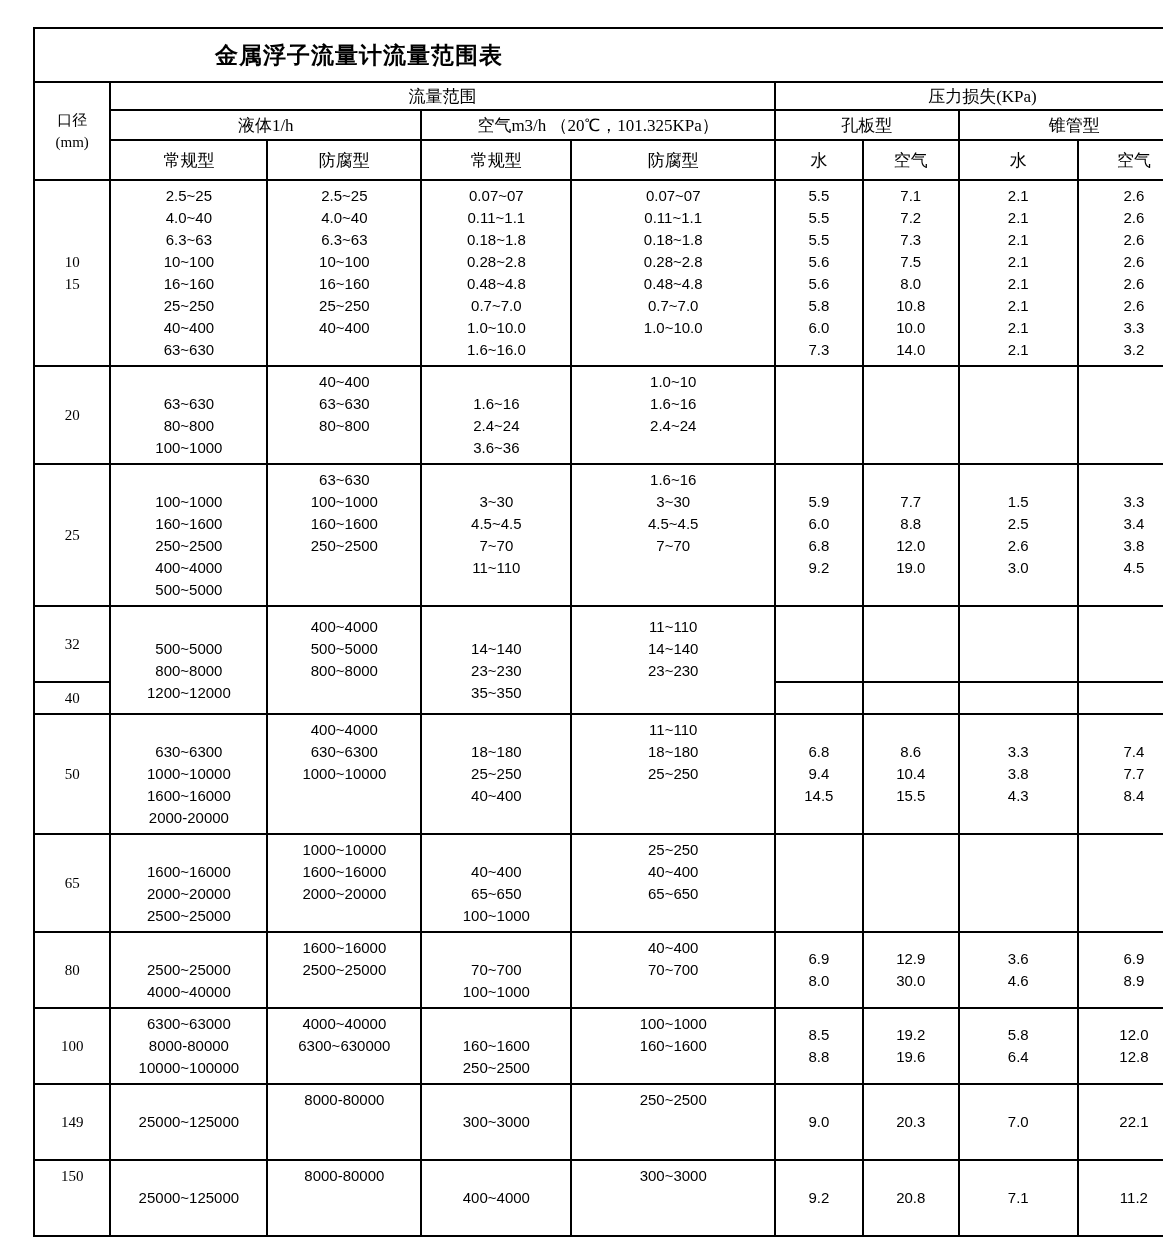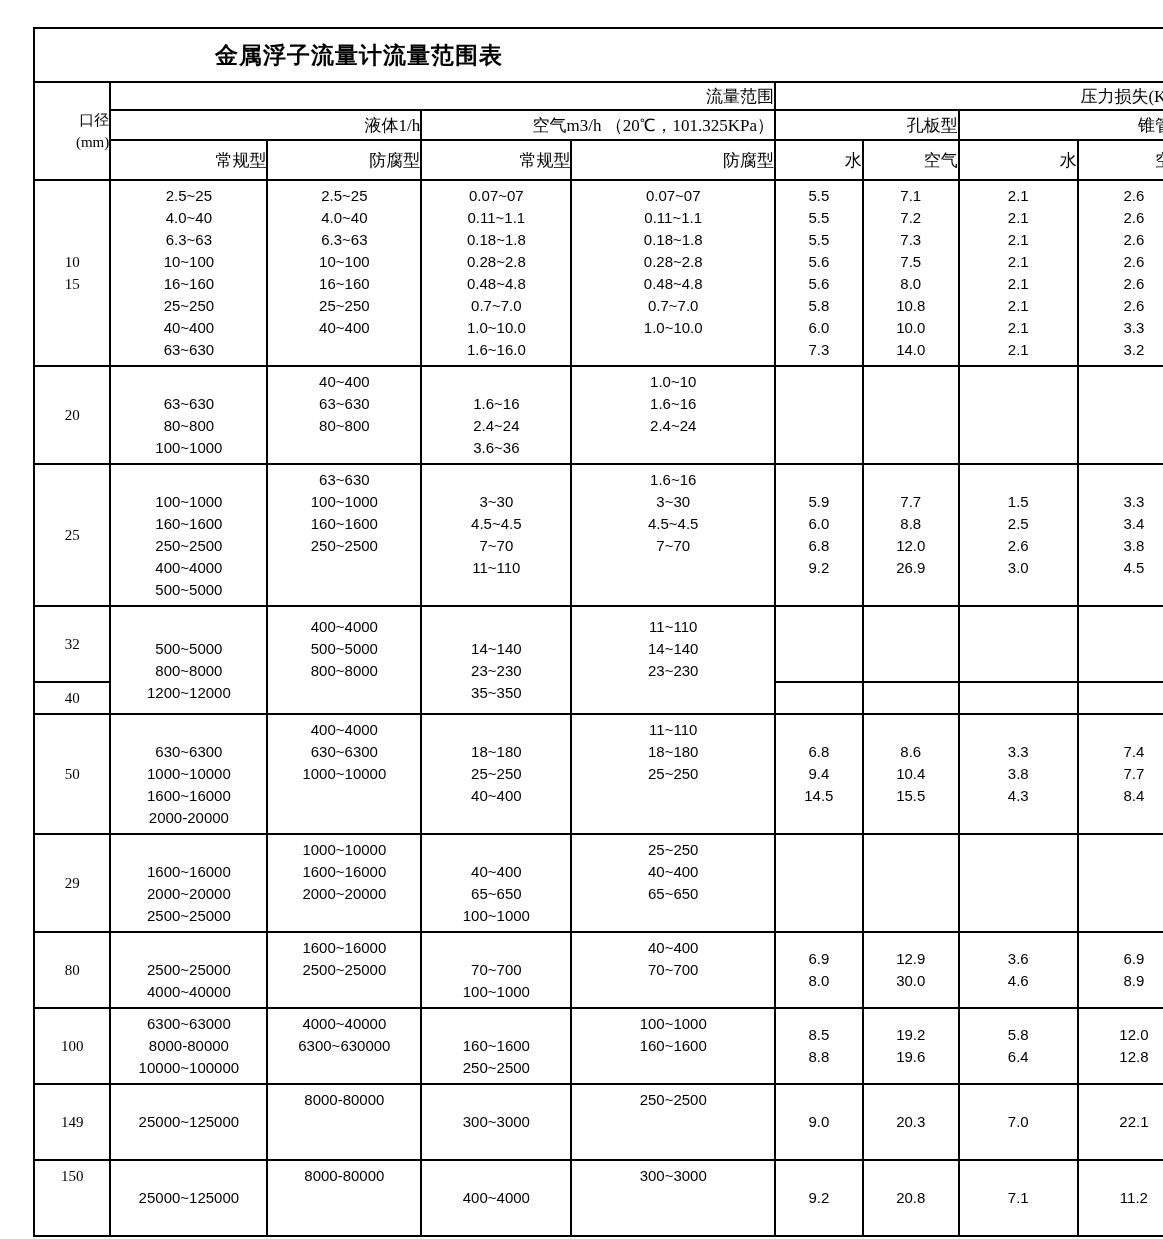--- a/index.html
+++ b/index.html
@@ -3,21 +3,21 @@
 <meta charset="utf-8">
 <style>
   html,body { margin:0; padding:0; background:#fff; }
   body { width:1163px; height:1239px; position:relative;
          font-family:"Liberation Serif", serif; color:#000; }
   .sheet { position:absolute; left:33px; top:27px; width:1158px; }
   table { border-collapse:collapse; width:100%; table-layout:fixed; }
   td { border:2px solid #000; vertical-align:middle; padding:0; overflow:hidden; }
   .title-cell { height:52px; font-size:23px; font-weight:bold;
                 text-align:left; padding-left:180px; letter-spacing:1px; }
-  .hdr { text-align:right; font-size:17px; }
+  .hdr { text-align:center; font-size:17px; }
   .hA td { height:26px; }
   .hB td { height:28px; }
   .hC td { height:38px; }
   .dn { text-align:center; font-size:15px; font-family:"Liberation Serif", serif;
         padding:0 1px; }
   .data { text-align:center; font-family:"Liberation Sans", sans-serif;
           padding:4px 1px; }
   .ln { line-height:22px; min-height:22px; font-size:15px; white-space:nowrap; }
   .dn .ln { font-size:15px; }
 </style>
@@ -227,21 +227,21 @@
             <div class="ln">6.0</div>
             <div class="ln">6.8</div>
             <div class="ln">9.2</div>
             <div class="ln"></div>
           </td>
           <td class="data">
             <div class="ln"></div>
             <div class="ln">7.7</div>
             <div class="ln">8.8</div>
             <div class="ln">12.0</div>
-            <div class="ln">26.9</div>
+            <div class="ln">19.0</div>
             <div class="ln"></div>
           </td>
           <td class="data">
             <div class="ln"></div>
             <div class="ln">1.5</div>
             <div class="ln">2.5</div>
             <div class="ln">2.6</div>
             <div class="ln">3.0</div>
             <div class="ln"></div>
           </td>
@@ -366,21 +366,21 @@
             <div class="ln">4.3</div>
           </td>
           <td class="data">
             <div class="ln">7.4</div>
             <div class="ln">7.7</div>
             <div class="ln">8.4</div>
           </td>
         </tr>
         <tr>
           <td class="dn">
-            <div class="ln">29</div>
+            <div class="ln">65</div>
           </td>
           <td class="data">
             <div class="ln"></div>
             <div class="ln">1600~16000</div>
             <div class="ln">2000~20000</div>
             <div class="ln">2500~25000</div>
           </td>
           <td class="data">
             <div class="ln">1000~10000</div>
             <div class="ln">1600~16000</div>

